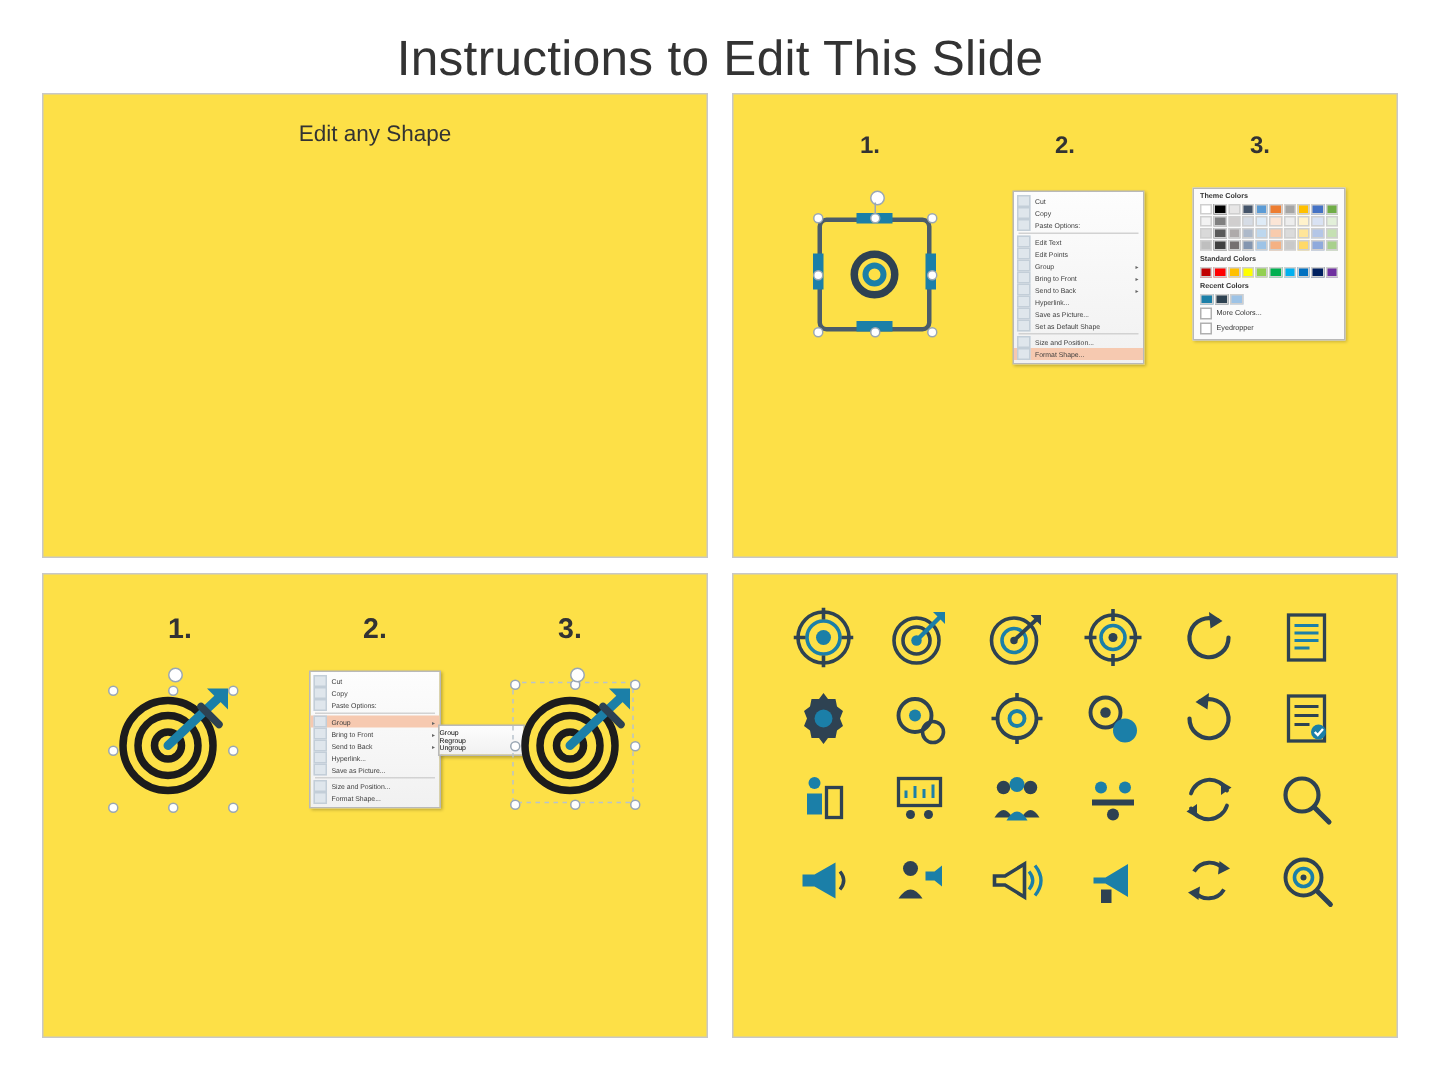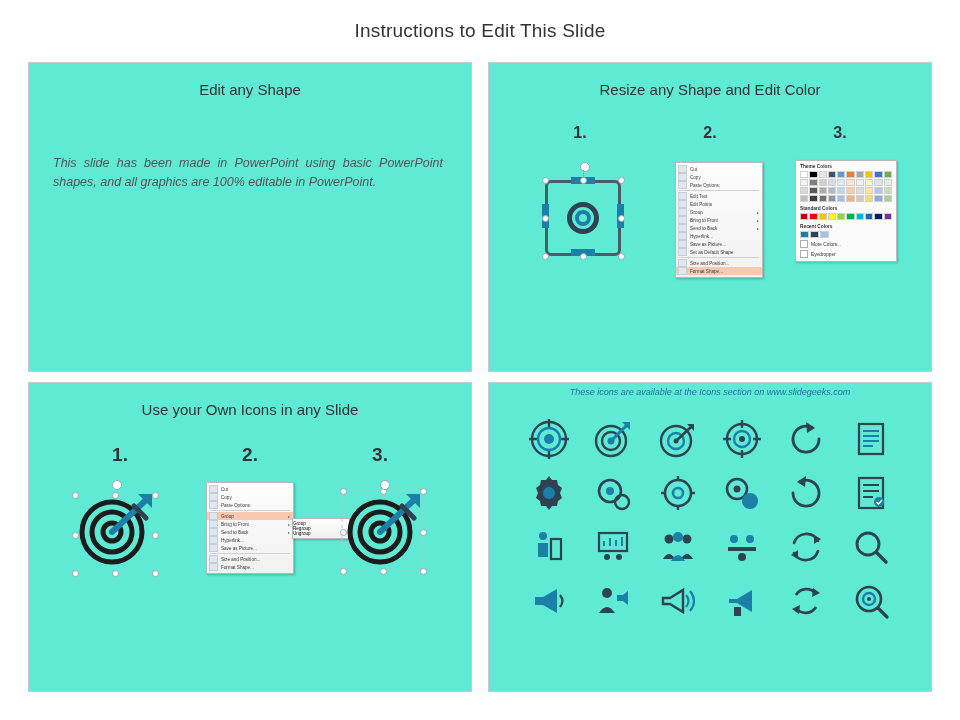--- a/index.html
+++ b/index.html
@@ -15,41 +15,41 @@
   }
   .slide {
     position: relative;
     width: 960px;
     height: 720px;
     box-sizing: border-box;
     padding: 0;
   }
   .slide-title {
     text-align: center;
-    font-size: 19px;
+    font-size: 33px;
     color: #333333;
     padding-top: 20px;
     letter-spacing: 0.2px;
   }
   .grid {
     position: absolute;
     top: 62px;
     left: 28px;
     width: 904px;
     height: 630px;
     display: grid;
     grid-template-columns: 444px 444px;
     grid-template-rows: 310px 310px;
     gap: 10px 16px;
   }
   .panel {
     border: 1px solid #c8c8c8;
     box-sizing: border-box;
     position: relative;
-    background: #5eead4;
+    background: #fde047;
   }
   .panel-title {
     text-align: center;
     font-size: 15px;
     color: #333333;
     margin-top: 18px;
   }
   .panel-subtitle {
     text-align: center;
     font-size: 9px;
@@ -232,25 +232,23 @@
 <body>
 
 <div class="slide">
 
   <div class="slide-title">Instructions to Edit This Slide</div>
 
   <div class="grid">
 
     <div class="panel">
       <div class="panel-title">Edit any Shape</div>
-      <div class="body-text p1">This slide has been made in PowerPoint using basic PowerPoint shapes, and all graphics are 100% editable in PowerPoint.</div>
     </div>
 
     <div class="panel">
-      <div class="panel-title">Resize any Shape and Edit Color</div>
 
       <div class="numrow">
         <div class="num">1.</div>
         <div class="num">2.</div>
         <div class="num">3.</div>
       </div>
 
       <div class="imgrow">
 
         <div class="shapefig">
@@ -409,21 +407,20 @@
           <div class="cp-item">
               <span class="dot"></span>
               <span>Eyedropper</span>
             </div>
         </div>
 
       </div>
     </div>
 
     <div class="panel">
-      <div class="panel-title">Use your Own Icons in any Slide</div>
 
       <div class="numrow numrow-big">
         <div class="num">1.</div>
         <div class="num">2.</div>
         <div class="num">3.</div>
       </div>
 
       <div class="imgrow" style="align-items:center;">
 
         <div class="target-fig">
@@ -519,21 +516,20 @@
           <div class="handle" style="left:4px;top:88px;"></div>
           <div class="handle" style="left:44px;top:88px;"></div>
           <div class="handle" style="left:84px;top:88px;"></div>
           <div class="rot" style="left:44px;top:0px;"></div>
         </div>
 
       </div>
     </div>
 
     <div class="panel">
-      <div class="panel-subtitle">These icons are available  at the Icons section on  www.slidegeeks.com</div>
 
       <div class="icongrid">
 
         <div class="cell">
           <svg width="40" height="40" viewBox="0 0 40 40">
             <circle cx="20" cy="20" r="17" fill="none" stroke="#2e4252" stroke-width="2.4"></circle>
             <circle cx="20" cy="20" r="11" fill="none" stroke="#1b7fa8" stroke-width="2.4"></circle>
             <circle cx="20" cy="20" r="5" fill="#1b7fa8"></circle>
             <path d="M20 0 V8 M20 32 V40 M0 20 H8 M32 20 H40" stroke="#2e4252" stroke-width="2.4"></path>
           </svg>

